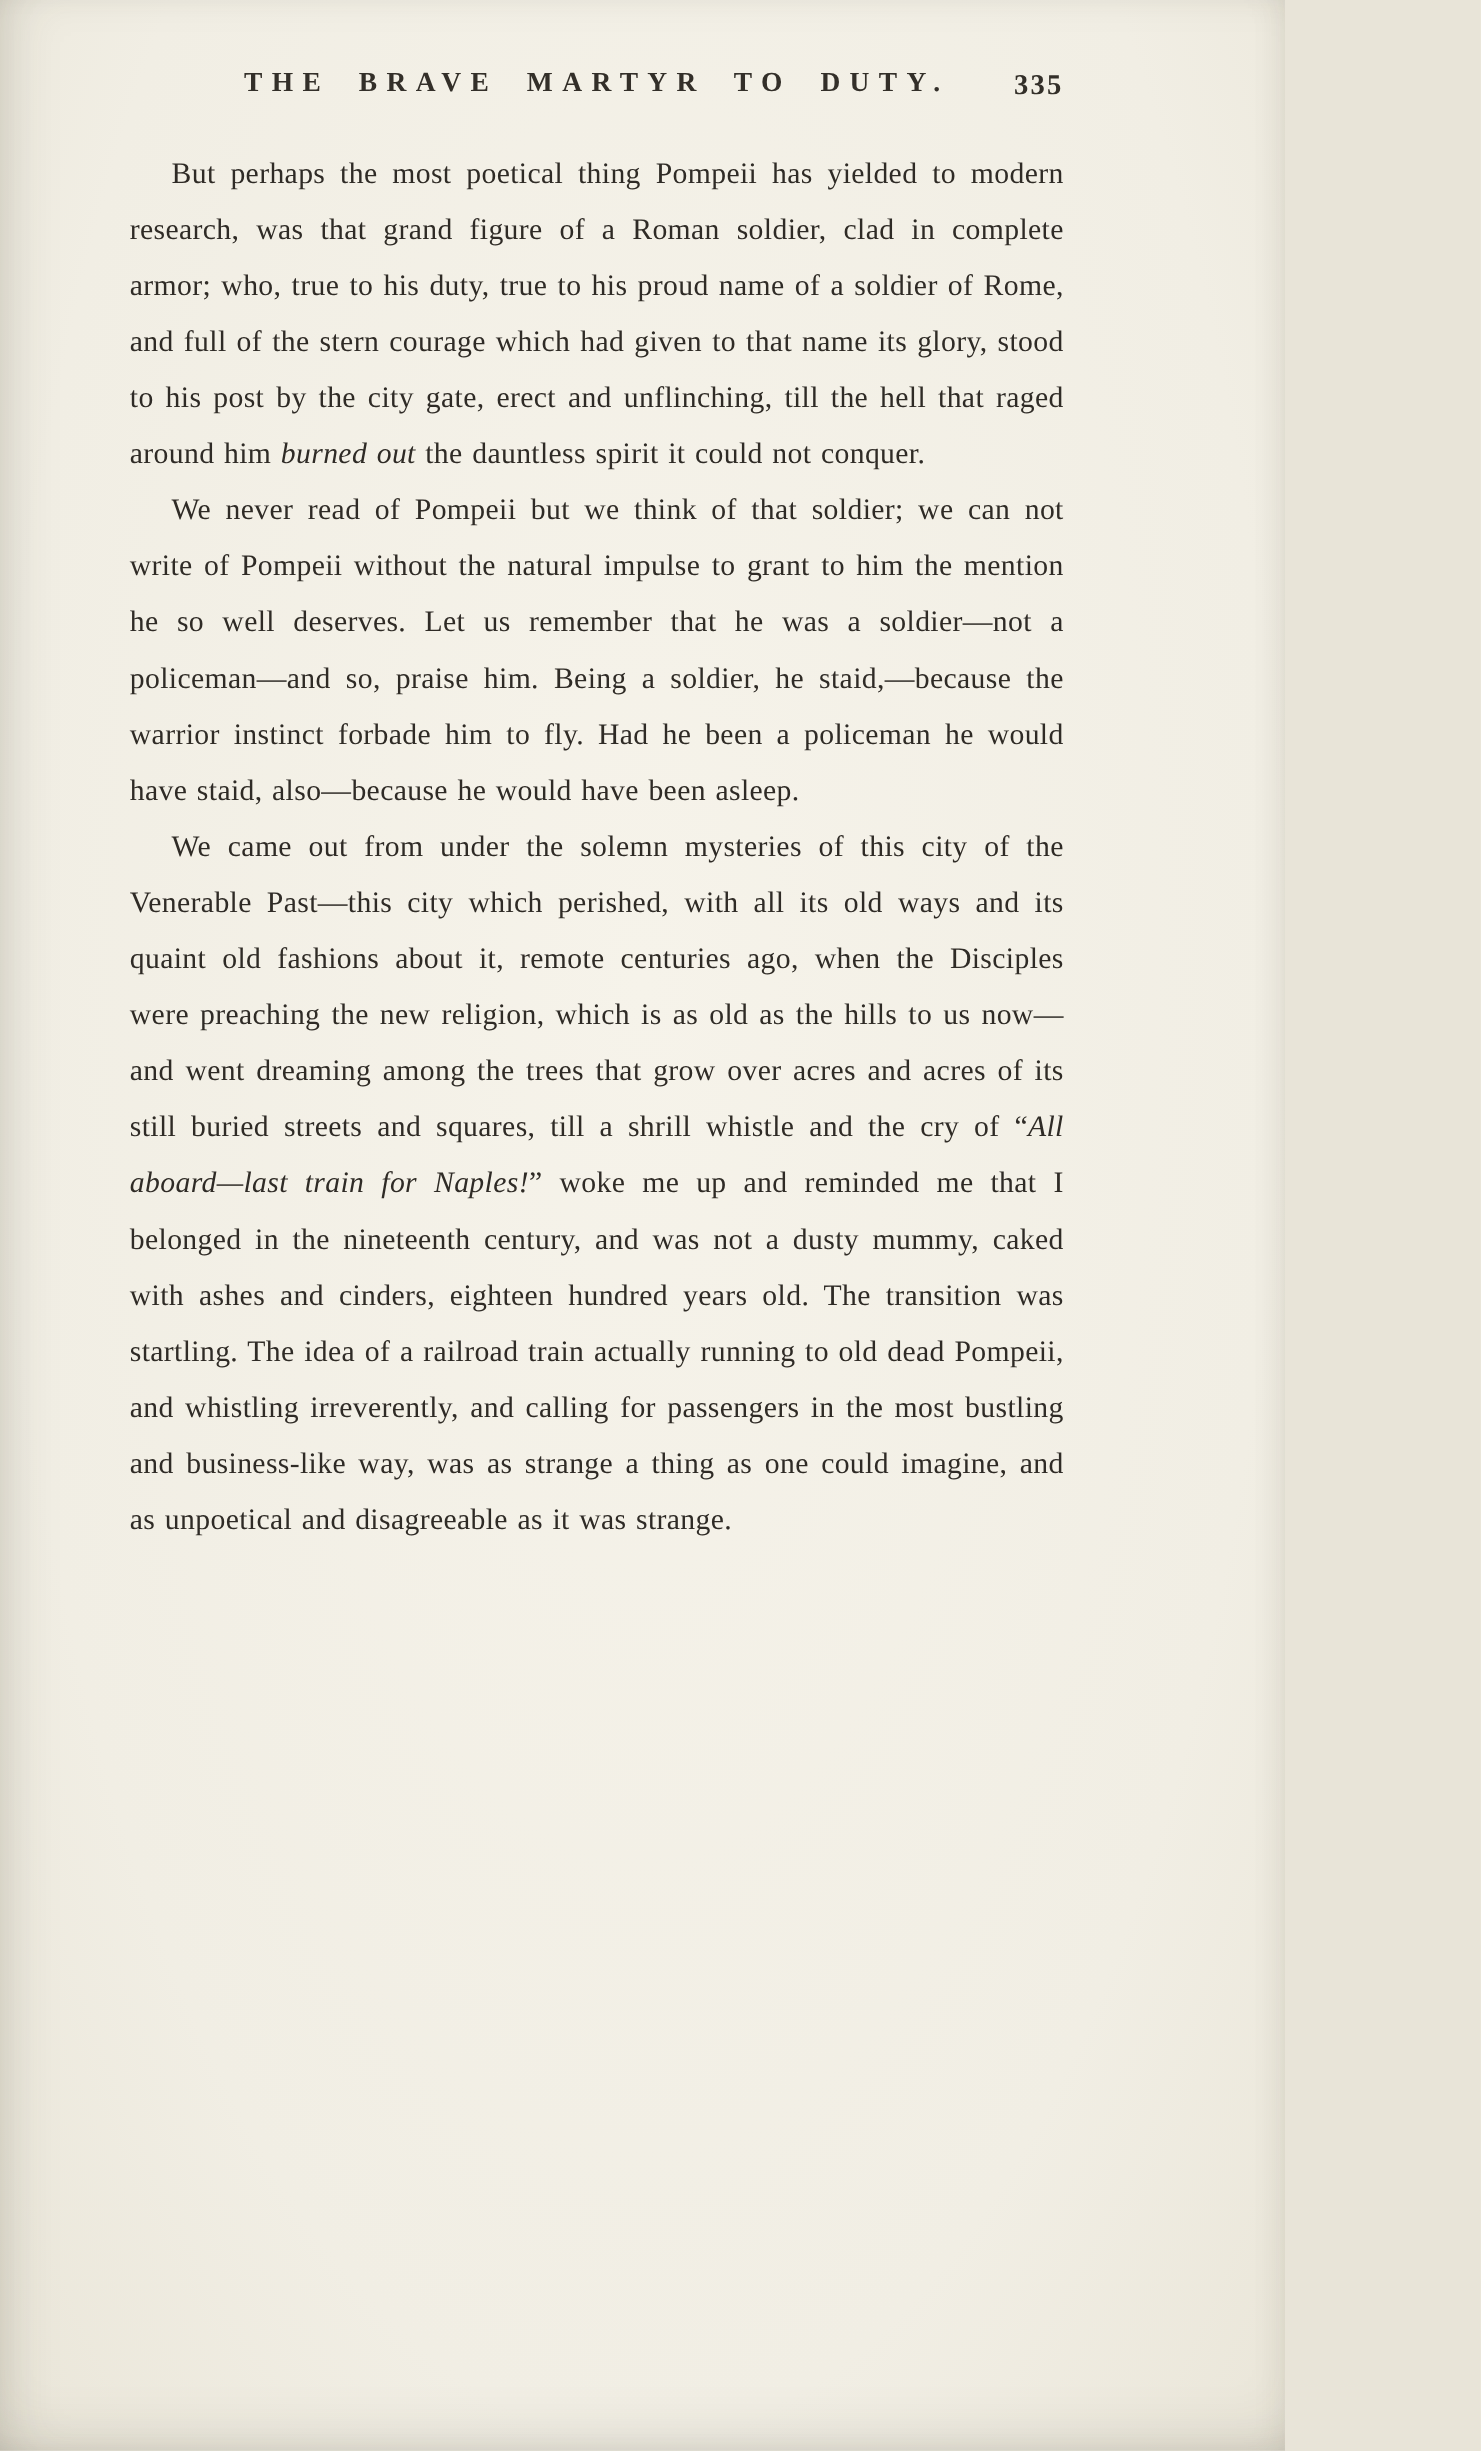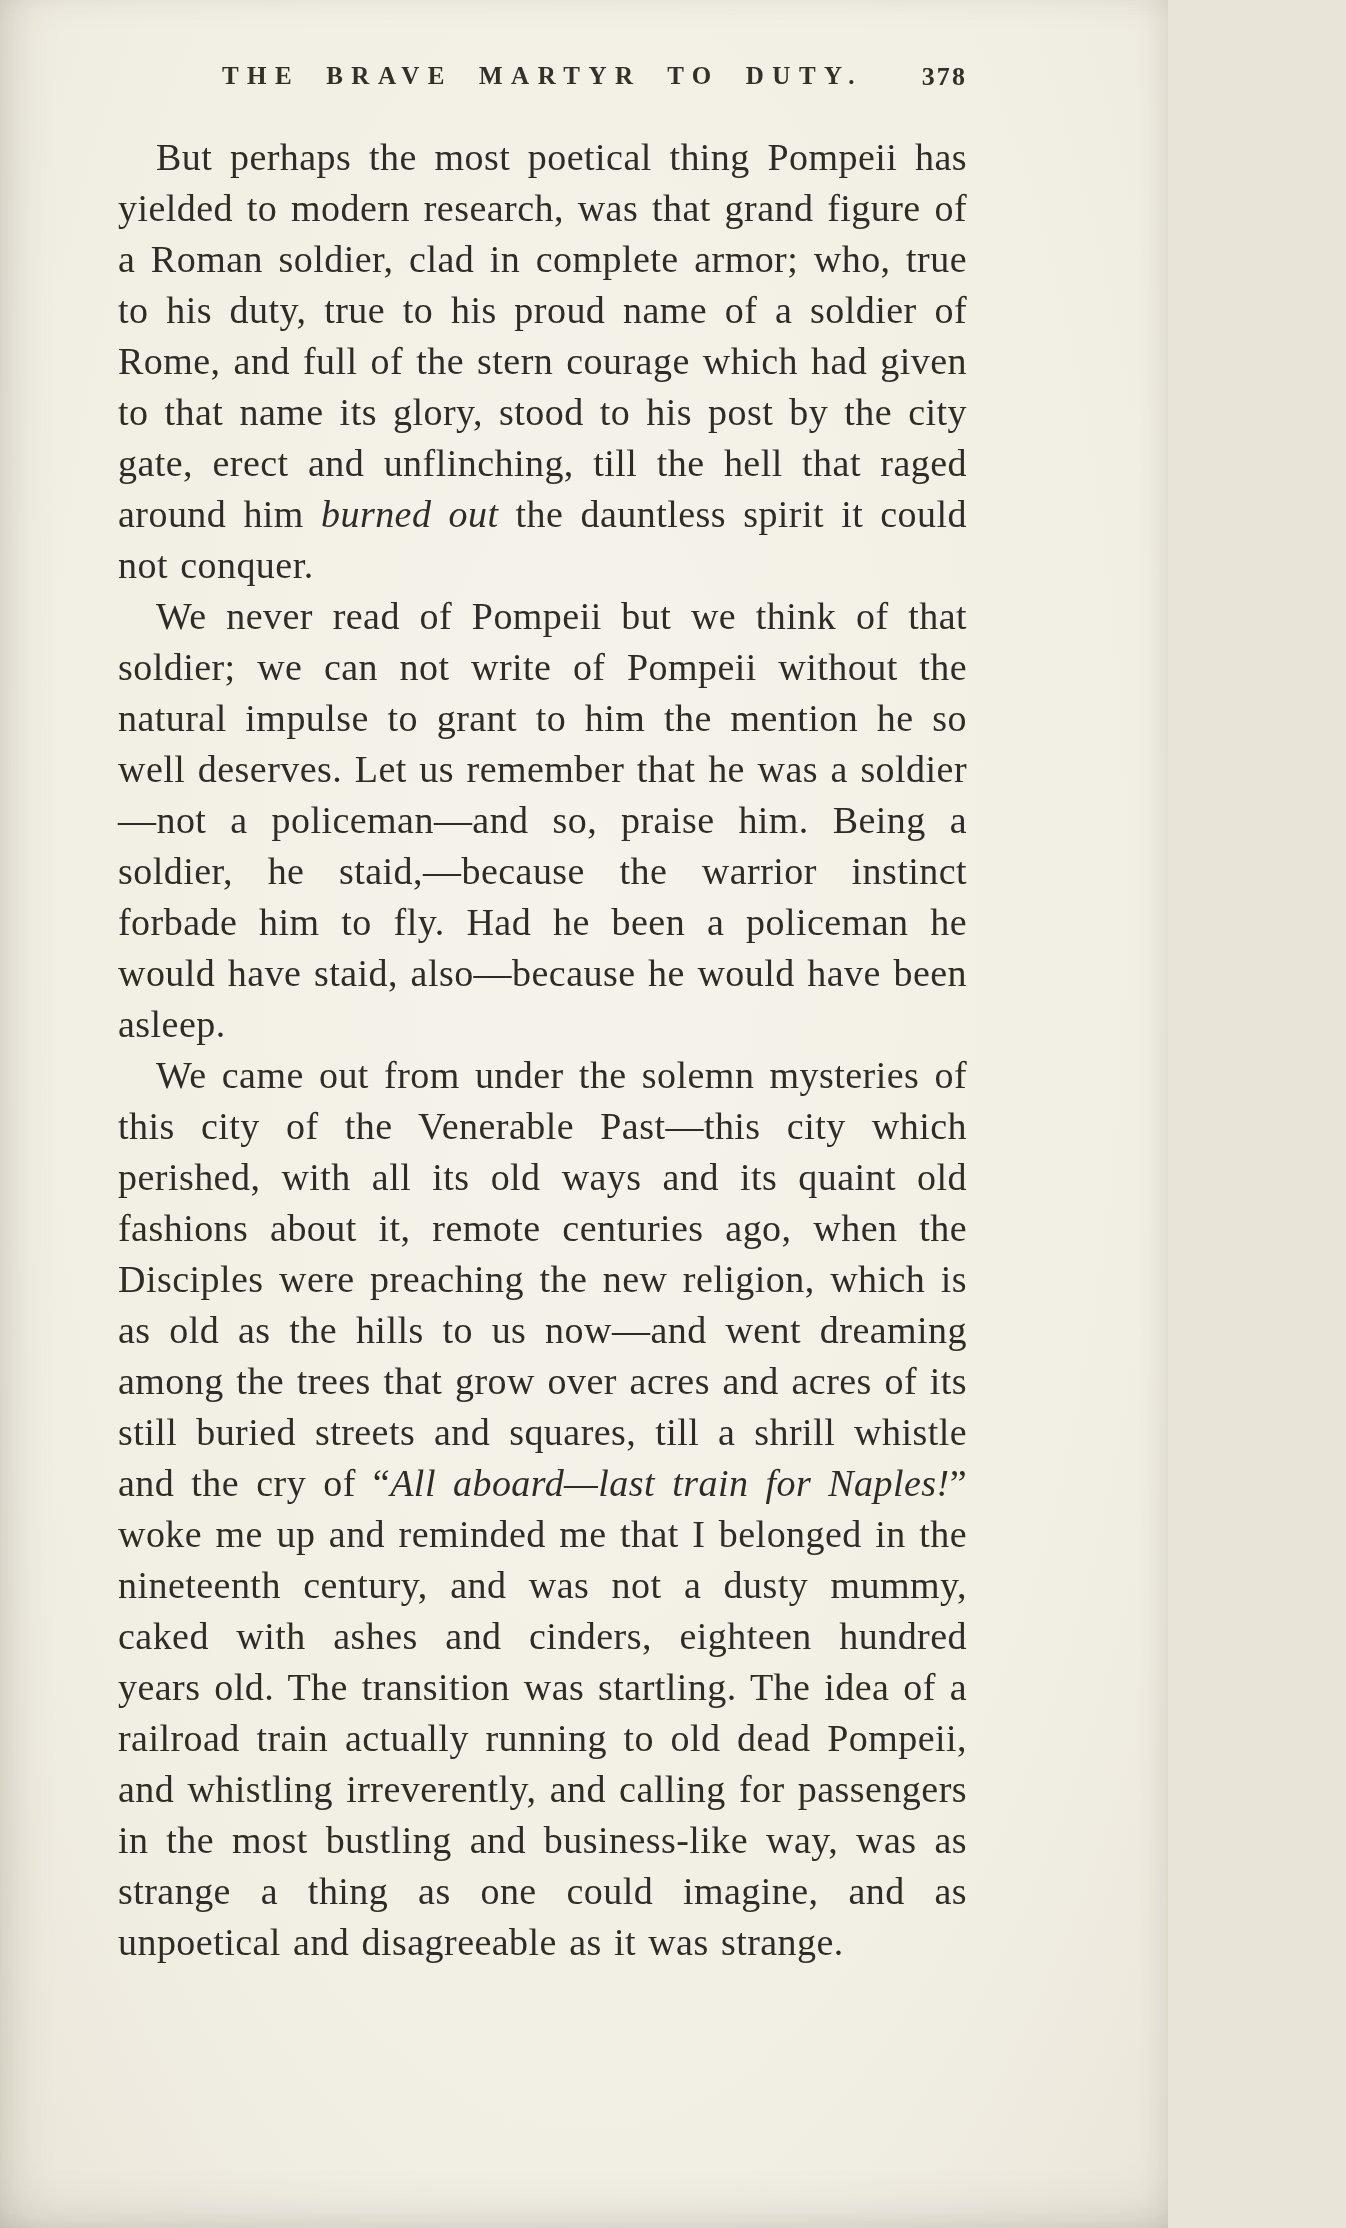--- a/index.html
+++ b/index.html
@@ -39,21 +39,21 @@
   .running-head .folio {
     position: absolute;
     right: 0;
     top: 0;
     font-size: 26px;
     font-weight: bold;
     letter-spacing: 0.08em;
     color: #332f29;
   }
   .body-text {
-    font-size: 38px;
+    font-size: 27px;
     line-height: 51px;
     text-align: justify;
     letter-spacing: 0.012em;
     word-spacing: 0.06em;
   }
   .body-text p {
     margin: 0;
     text-indent: 38px;
   }
   .body-text p.continues {
@@ -63,21 +63,21 @@
     font-style: italic;
   }
 </style>
 </head>
 <body>
 
 <div class="page">
 
   <div class="running-head">
     <span class="title">THE BRAVE MARTYR TO DUTY.</span>
-    <span class="folio">378</span>
+    <span class="folio">335</span>
   </div>
 
   <div class="body-text">
 
     <p><span>But perhaps the most poetical thing Pompeii has yielded to modern research, was that grand figure of a Roman soldier, clad in complete armor; who, true to his duty, true to his proud name of a soldier of Rome, and full of the stern courage which had given to that name its glory, stood to his post by the city gate, erect and unflinching, till the hell that raged around him </span><em>burned out</em><span> the dauntless spirit it could not conquer.</span></p>
 
     <p><span>We never read of Pompeii but we think of that soldier; we can not write of Pompeii without the natural impulse to grant to him the mention he so well deserves. Let us remember that he was a soldier—not a policeman—and so, praise him. Being a soldier, he staid,—because the warrior instinct forbade him to fly. Had he been a policeman he would have staid, also—because he would have been asleep.</span></p>
 
 
     <p><span>We came out from under the solemn mysteries of this city of the Venerable Past—this city which perished, with all its old ways and its quaint old fashions about it, remote centuries ago, when the Disciples were preaching the new religion, which is as old as the hills to us now—and went dreaming among the trees that grow over acres and acres of its still buried streets and squares, till a shrill whistle and the cry of “</span><em>All aboard—last train for Naples!</em><span>” woke me up and reminded me that I belonged in the nineteenth century, and was not a dusty mummy, caked with ashes and cinders, eighteen hundred years old. The transition was startling. The idea of a railroad train actually running to old dead Pompeii, and whistling irreverently, and calling for passengers in the most bustling and business-like way, was as strange a thing as one could imagine, and as unpoetical and disagreeable as it was strange.</span></p>

